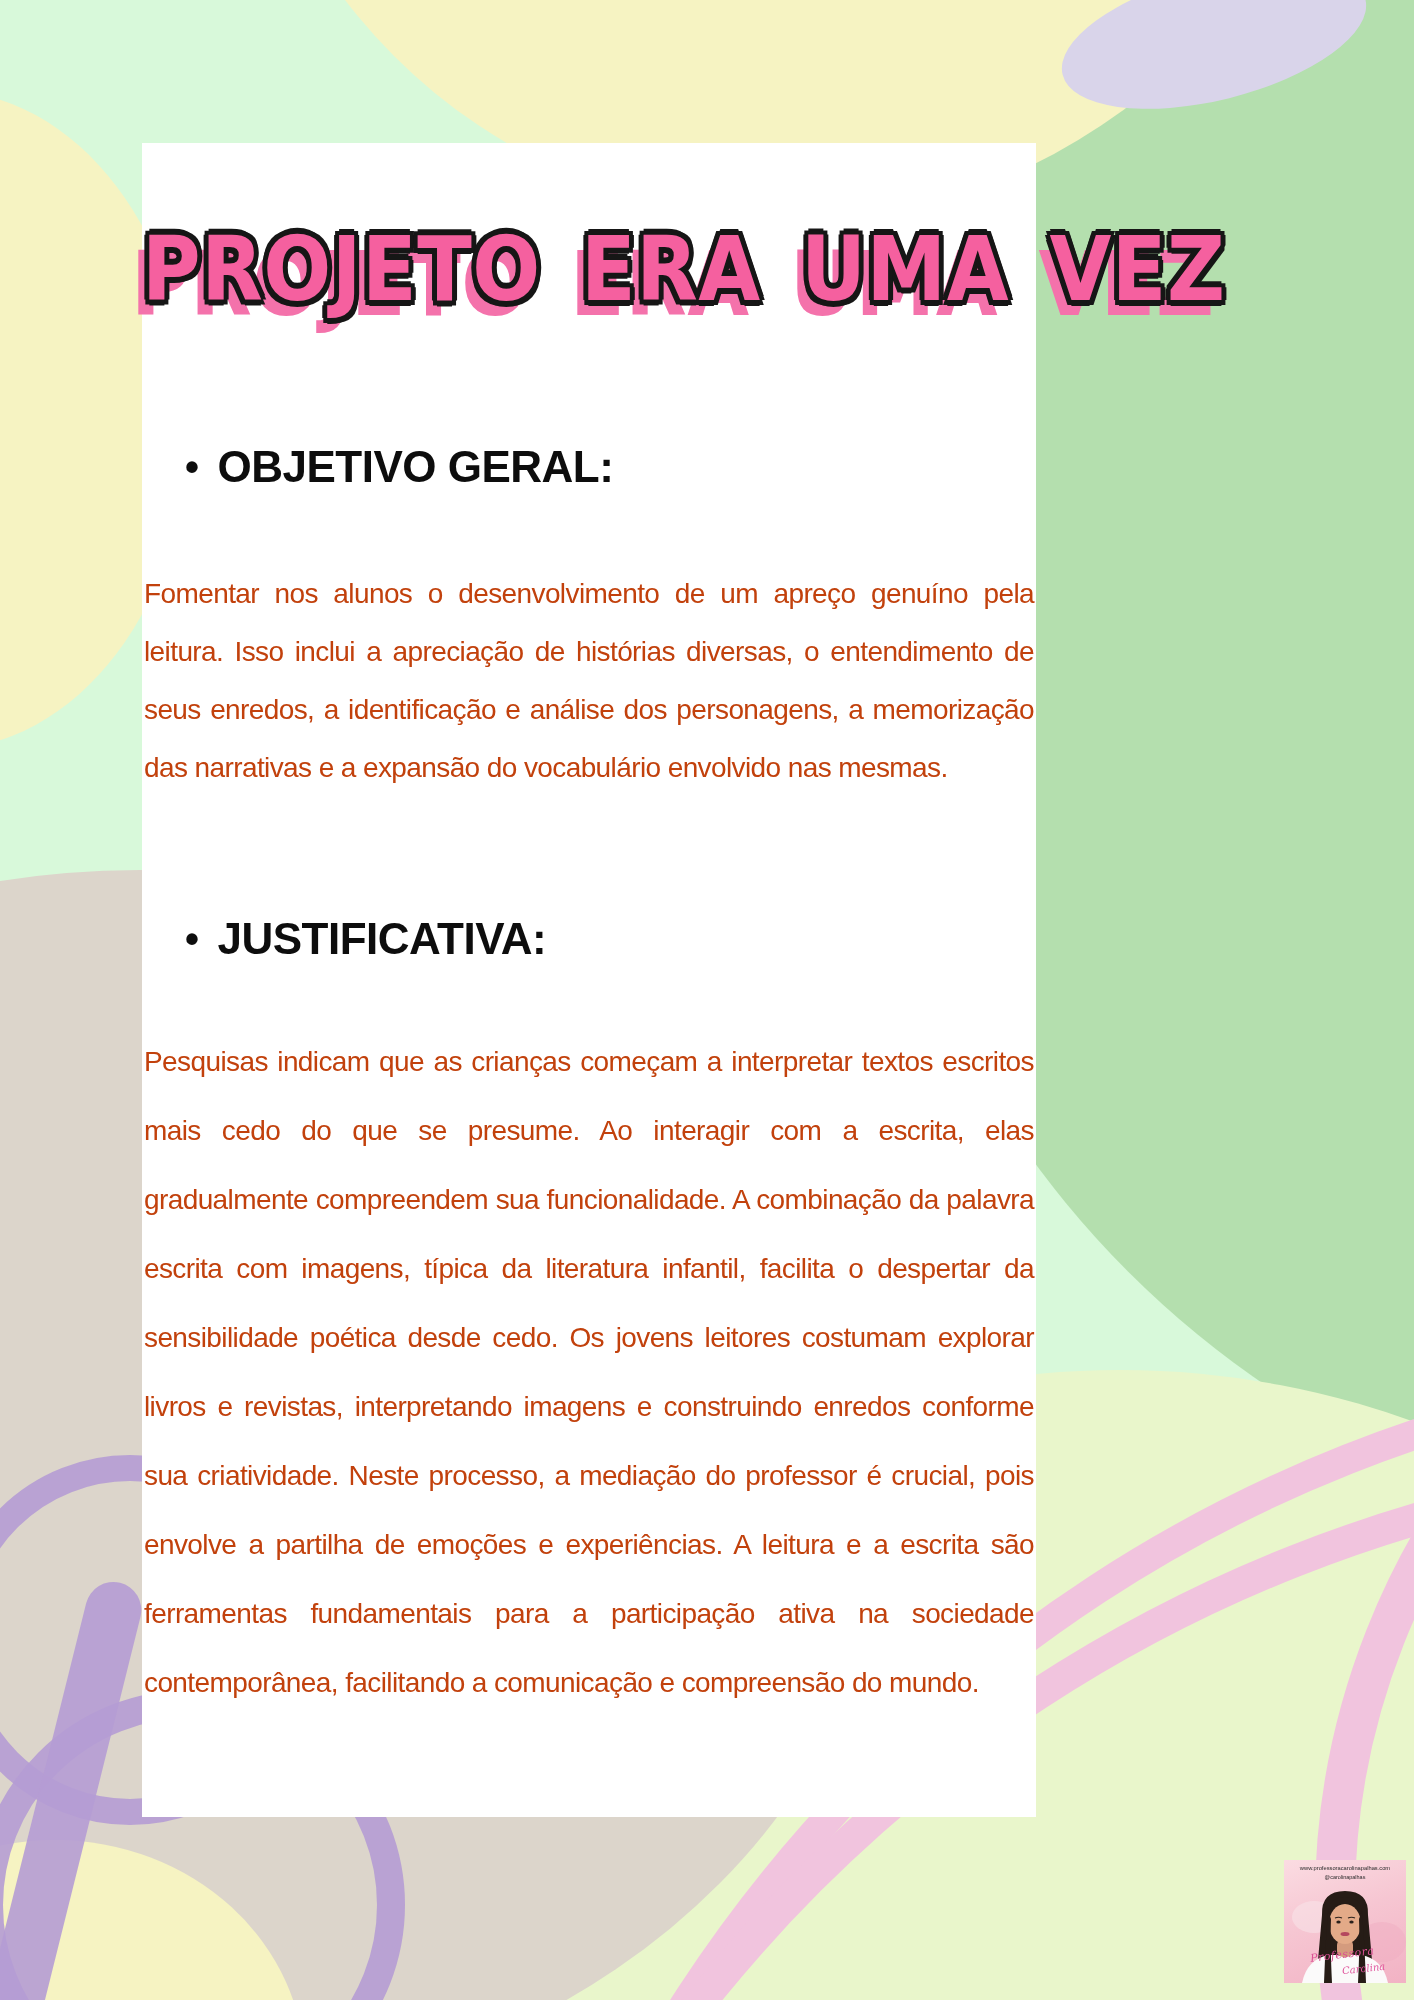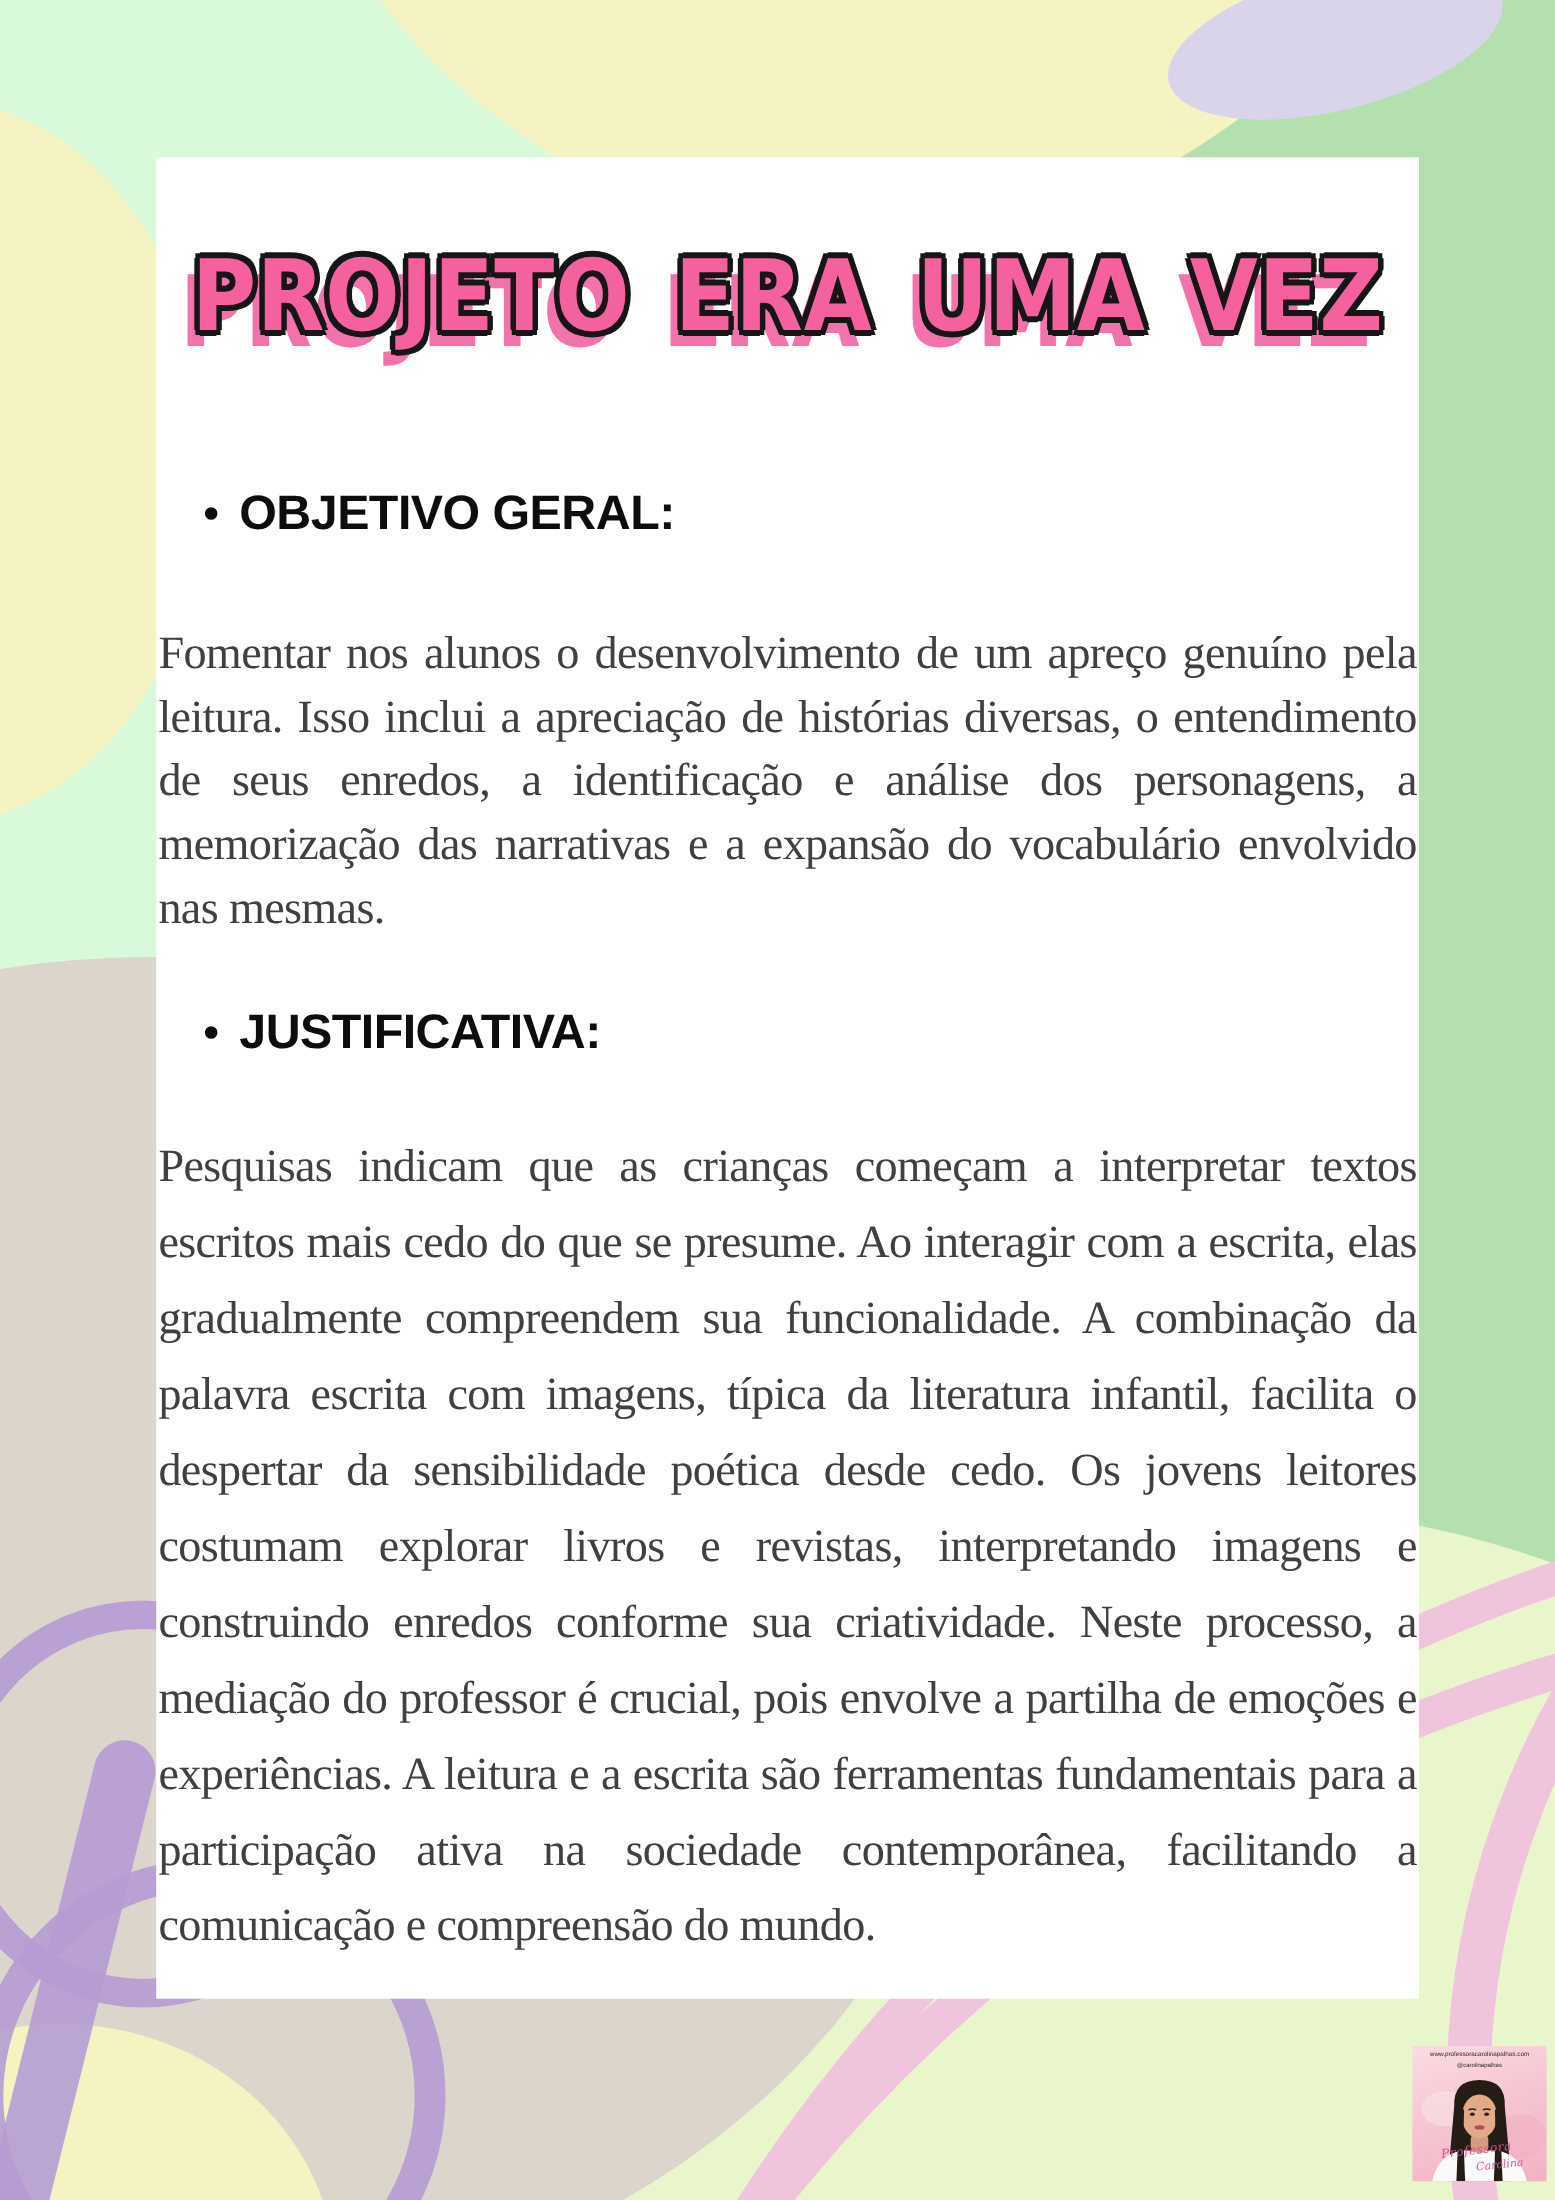--- a/index.html
+++ b/index.html
@@ -22,21 +22,21 @@
   .pink-ring-a{left:448px;top:1346px;width:2830px;height:2830px;border:30px solid #f1c4de;}
   .pink-ring-b{left:375px;top:1445px;width:2890px;height:2890px;border:32px solid #f1c4de;}
   .pink-ring-c{left:1315px;top:1165px;width:1470px;height:1470px;border:40px solid #f1c4de;}
   .purple{border-radius:50%;background:transparent;box-sizing:border-box;opacity:.9;}
   .scribble-1{left:150px;top:1405px;width:300px;height:300px;border:26px solid #b59cd4;}
   .scribble-2{left:-55px;top:1455px;width:370px;height:370px;border:26px solid #b59cd4;}
   .scribble-3{left:-25px;top:1690px;width:430px;height:430px;border:28px solid #b59cd4;}
   .scribble-bar{left:28px;top:1575px;width:56px;height:530px;border-radius:30px;background:#b59cd4;transform:rotate(14deg);opacity:.9;}
 
   
-  .card{left:142px;top:143px;width:1148px;height:1674px;background:#ffffff;}
+  .card{left:142px;top:143px;width:894px;height:1674px;background:#ffffff;}
 
   .doc-title{
     position:absolute;left:0;right:0;top:82px;text-align:center;
     font-family:"DejaVu Sans", sans-serif;font-weight:bold;
     font-size:80px;letter-spacing:.5px;word-spacing:12px;line-height:1;
     color:#f5609f;transform:scaleY(1.12);transform-origin:center top;
     text-shadow:
       -4px -4px 0 #161616, 0 -5px 0 #161616, 4px -4px 0 #161616,
       -5px 0 0 #161616, 5px 0 0 #161616,
       -4px 4px 0 #161616, 0 5px 0 #161616, 4px 4px 0 #161616,
@@ -45,21 +45,21 @@
   }
   .heading{
     position:absolute;left:43px;display:flex;align-items:center;gap:19px;
     font-weight:bold;font-size:44px;line-height:1.1;color:#0d0d0d;letter-spacing:-.5px;
   }
   .heading .bullet{font-size:40px;line-height:1;}
   .h1{top:300px;}
   .h2{top:772px;}
   .para{
     position:absolute;left:2px;right:2px;text-align:justify;
-    font-size:42px;color:#404040;letter-spacing:-.6px;font-family:Liberation Serif, serif;
+    font-size:28px;color:#c2410c;letter-spacing:-.6px;
   }
   .p1{top:422px;line-height:58px;}
   .p2{top:884px;line-height:69px;}
 
   
   .badge{
     left:1284px;top:1860px;width:122px;height:123px;
     background:linear-gradient(160deg,#fbdce2 0%,#f6c6d2 45%,#f2b2c4 100%);
     overflow:hidden;
   }

